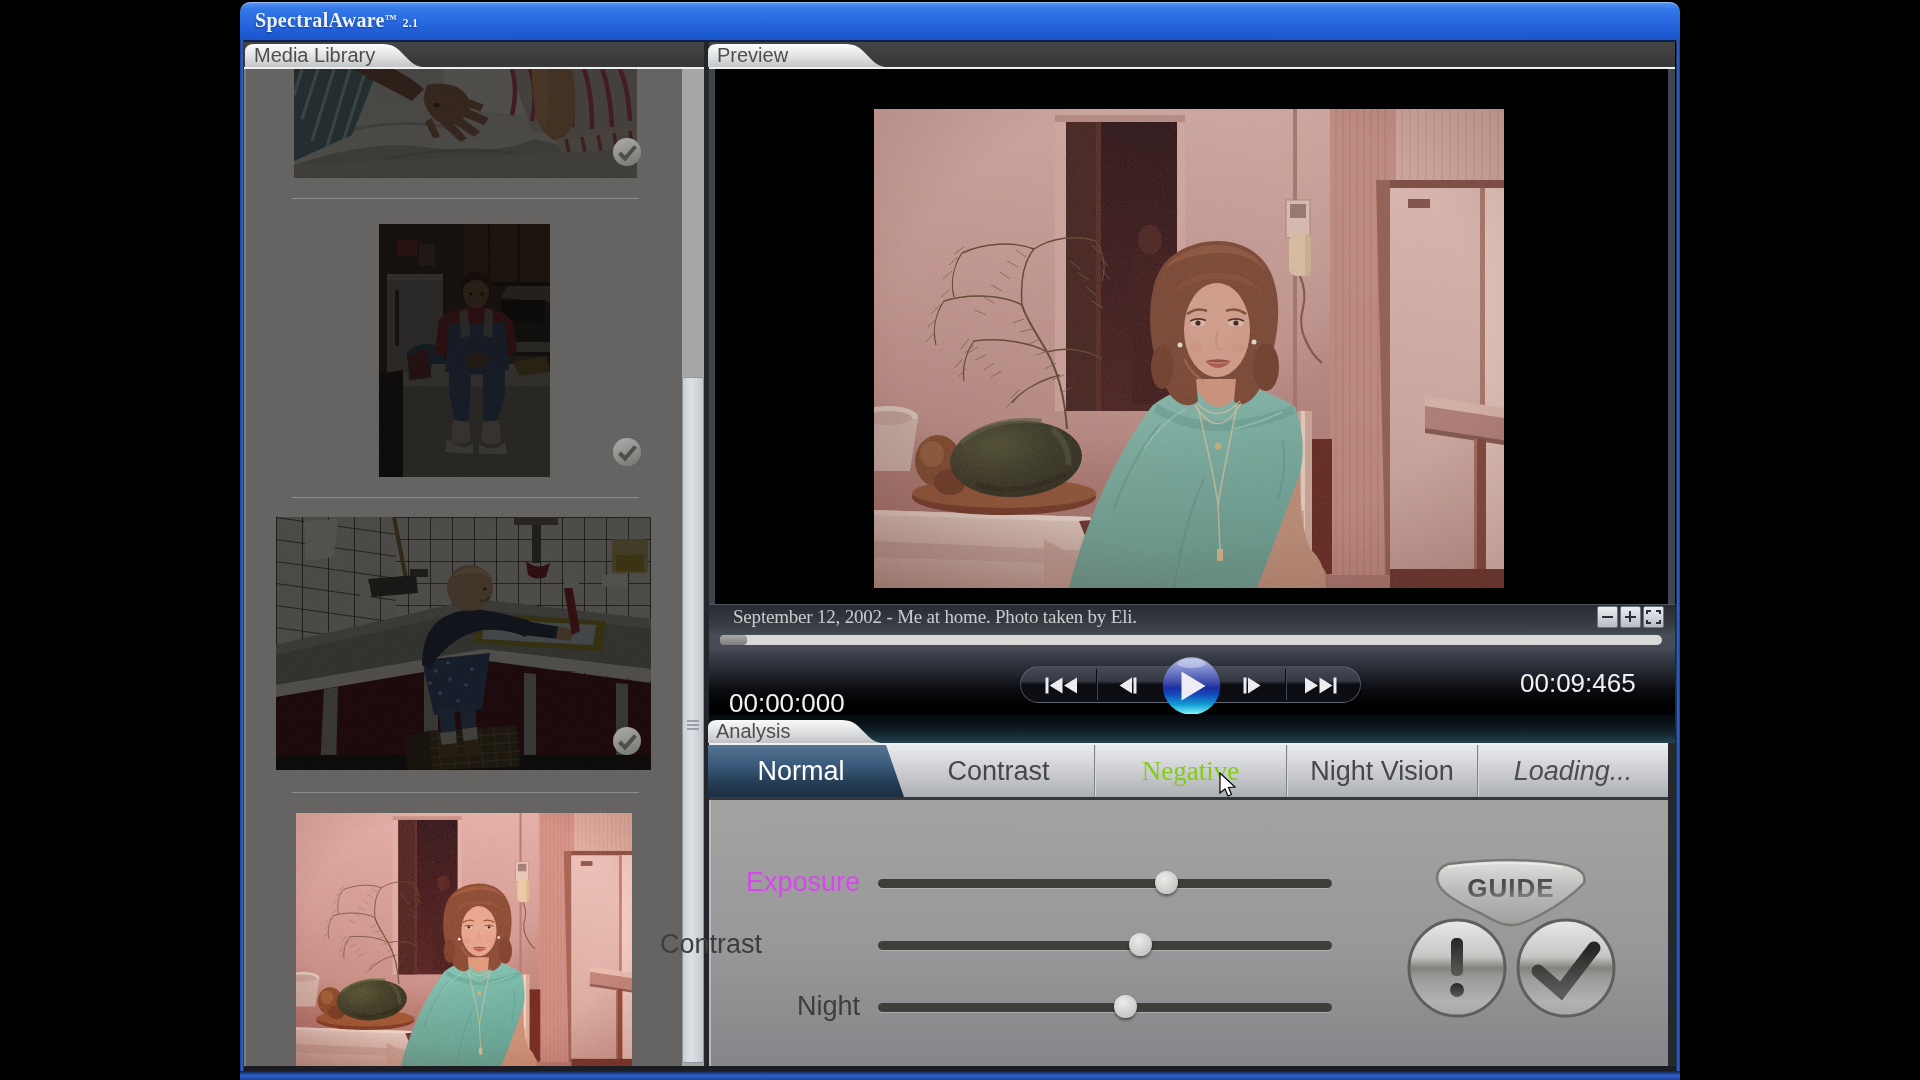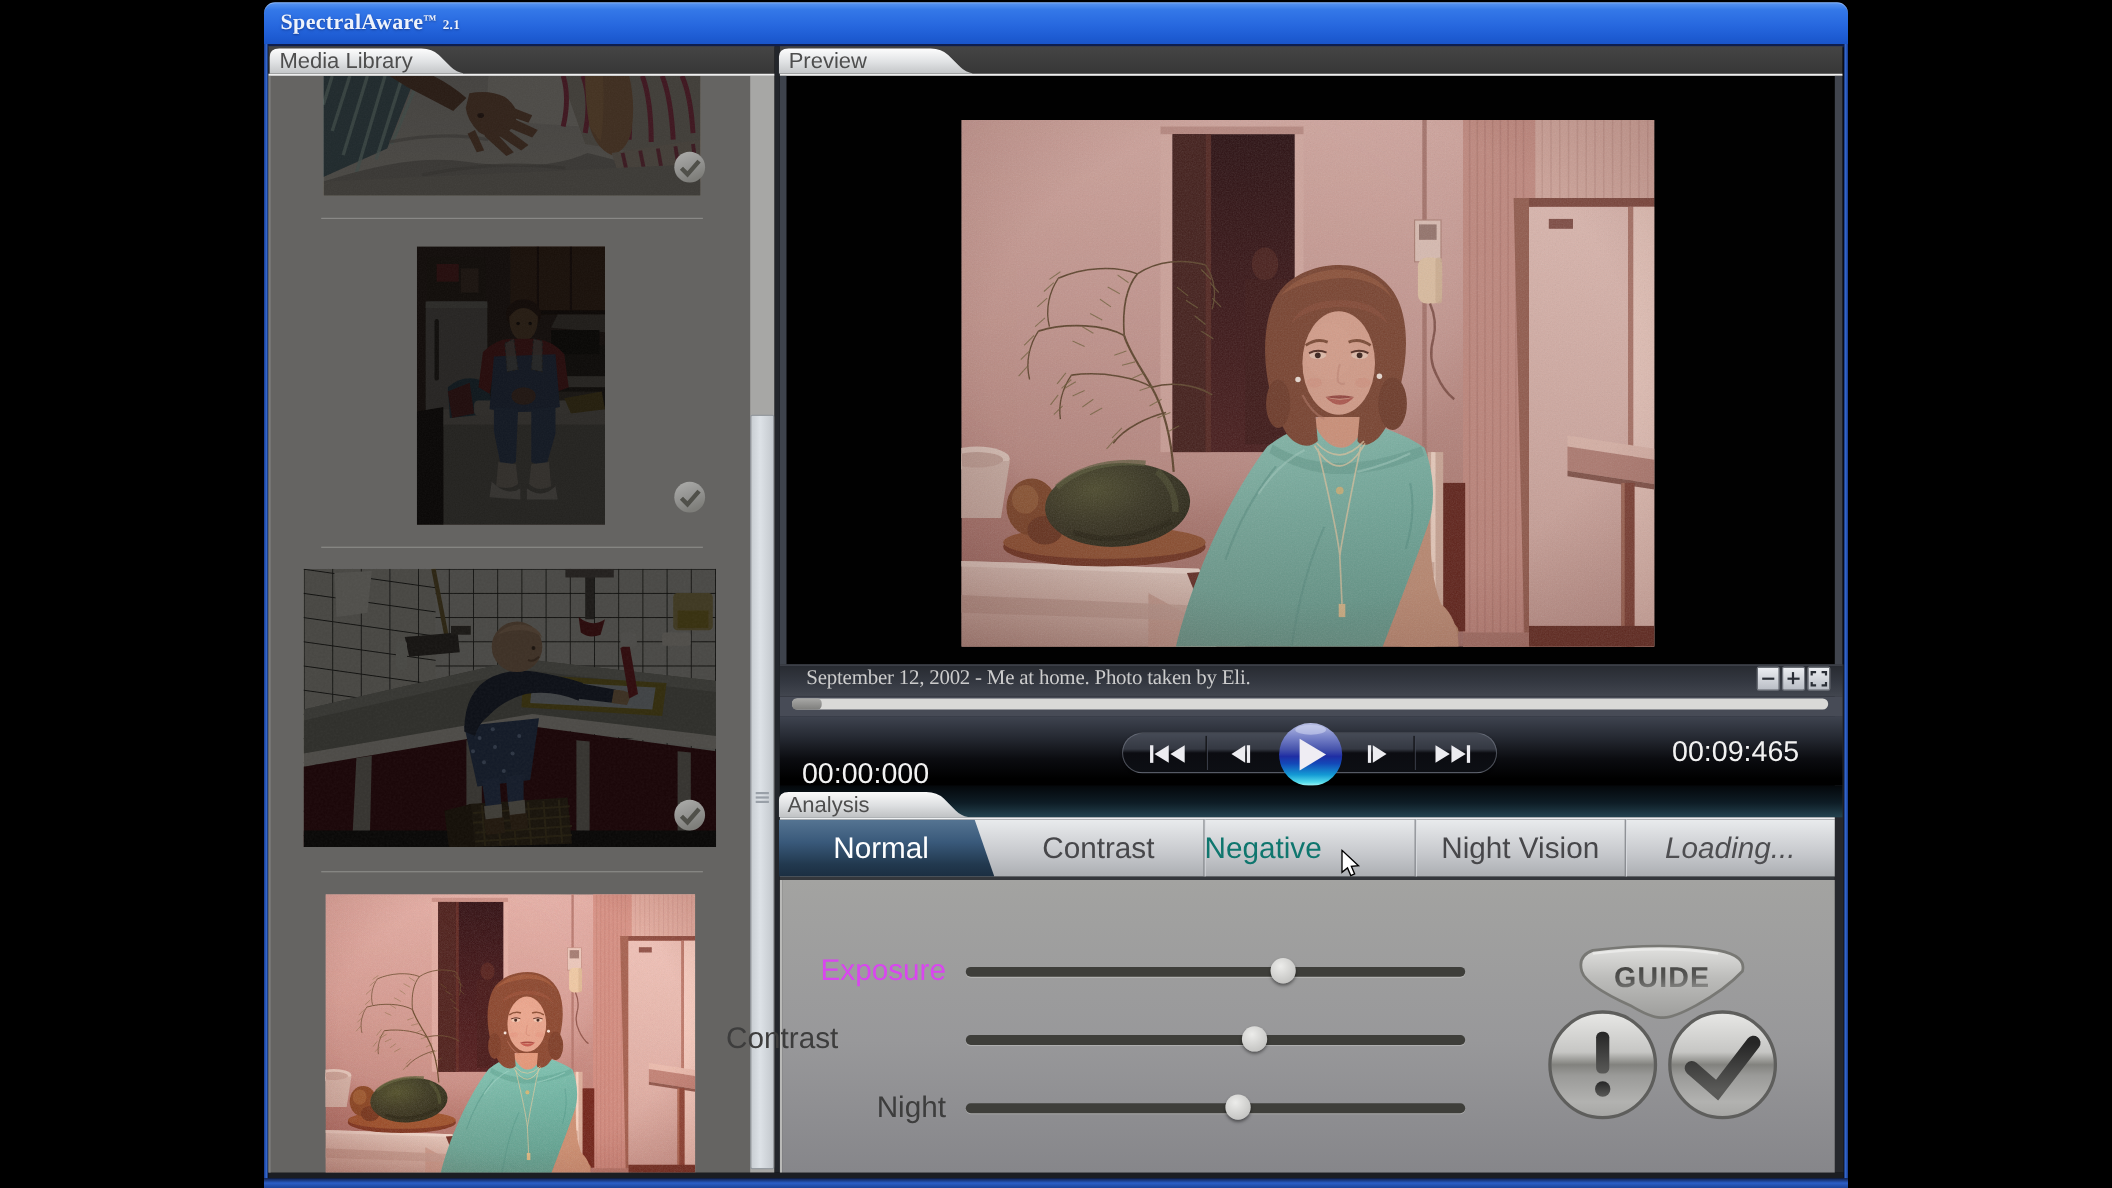--- a/index.html
+++ b/index.html
@@ -643,21 +643,21 @@
   <div class="abs" style="left:1094px; top:745px; width:1px; height:52px; background:#7e8186; box-shadow:1px 0 0 #d8dade;"></div>
   <div class="abs" style="left:1286px; top:745px; width:1px; height:52px; background:#7e8186; box-shadow:1px 0 0 #d8dade;"></div>
   <div class="abs" style="left:1477px; top:745px; width:1px; height:52px; background:#7e8186; box-shadow:1px 0 0 #d8dade;"></div>
 
   <div class="abs" style="left:708px; top:745px; width:196px; height:52px;
        clip-path:polygon(0 0, 178px 0, 196px 100%, 0 100%);
        background:linear-gradient(180deg,#557492 0%,#39597a 40%,#22394f 78%,#1b2e41 100%);"></div>
   <div class="abs" style="left:708px; top:745px; width:186px; height:52px; line-height:52px; text-align:center;
        color:#fff; font-size:27px;">Normal</div>
   <div class="abs" style="left:903px; top:745px; width:191px; height:52px; line-height:52px; text-align:center; color:#47474a; font-size:27px;">Contrast</div>
-  <div class="abs" style="left:1095px; top:745px; width:191px; height:52px; line-height:52px; text-align:left; color:#0f766e; font-size:27px;">Negative</div>
+  <div class="abs" style="left:1095px; top:745px; width:191px; height:52px; line-height:52px; text-align:center; color:#84cc16; font-size:27px;font-family:Liberation Serif, serif;">Negative</div>
   <div class="abs" style="left:1287px; top:745px; width:190px; height:52px; line-height:52px; text-align:center; color:#47474a; font-size:27px;">Night Vision</div>
   <div class="abs" style="left:1478px; top:745px; width:190px; height:52px; line-height:52px; text-align:center; color:#4e4e51; font-size:27px; font-style:italic;">Loading...</div>
   <div class="abs" style="left:709px; top:797px; width:959px; height:3px; background:#34373c;"></div>
 
   <div class="abs" style="left:709px; top:800px; width:959px; height:266px;
        background:linear-gradient(180deg,#a3a3a1 0%,#98989a 55%,#86868a 100%); border-left:2px solid #b9b9b7;"></div>
 
   <div class="abs" style="left:660px; top:867px; width:200px; text-align:right; color:#d946ef; font-size:27px;">Exposure</div>
   <div class="abs" style="left:660px; top:929px; width:200px; color:#3d3d3d; font-size:27px;">Contrast</div>
   <div class="abs" style="left:660px; top:991px; width:200px; text-align:right; color:#3d3d3d; font-size:27px;">Night</div>

